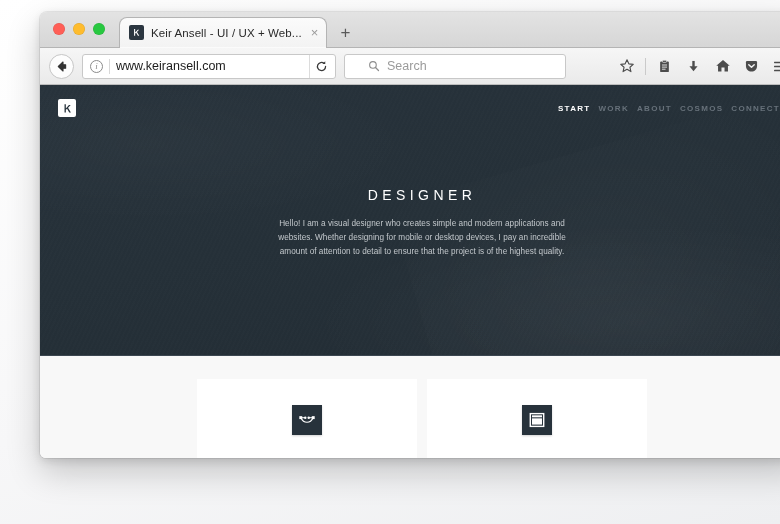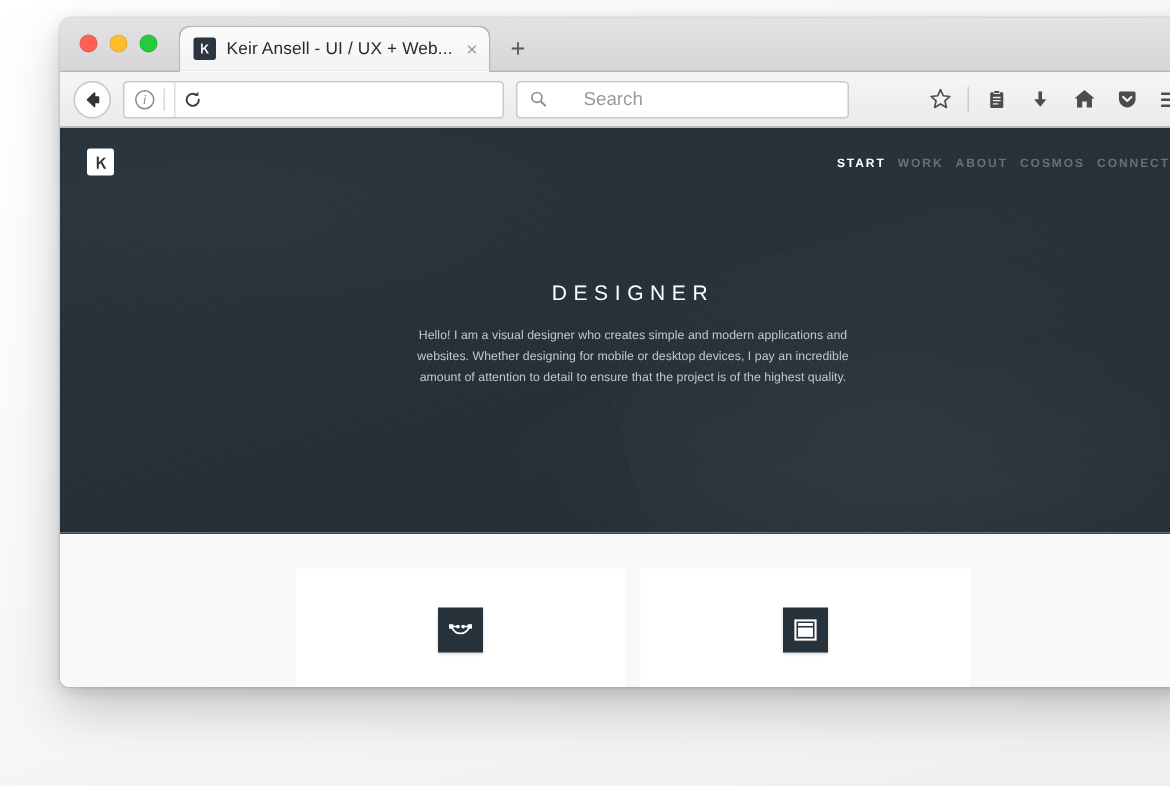--- a/index.html
+++ b/index.html
@@ -205,22 +205,22 @@
   }
 
   .searchbar {
     width: 222px;
     height: 25px;
     background: #ffffff;
     border: 1px solid #c8c8c8;
     border-radius: 3px;
     display: flex;
     align-items: center;
-    padding: 0 8px;
-    gap: 24px;
+    padding: 0 23px;
+    gap: 7px;
     flex: 0 0 auto;
   }
   .search-placeholder {
     font-size: 12.5px;
     color: #9b9b9b;
   }
 
   .tool-icons {
     display: flex;
     align-items: center;
@@ -407,20 +407,21 @@
 
       <div class="back-btn">
         <svg width="15" height="15" viewBox="0 0 16 16" aria-hidden="true">
           <path d="M9.6 3.2 L4.6 8 L9.6 12.8 L9.6 9.9 L12.4 9.9 L12.4 6.1 L9.6 6.1 Z" fill="#333" stroke="#333" stroke-width="1.2" stroke-linejoin="round"></path>
         </svg>
       </div>
 
       <div class="urlbar">
         <span class="id-icon">i</span>
         <span class="url-sep"></span>
+        <span class="url-text" title="www.keiransell.com">www.keiransell.com</span>
         <span class="reload-btn">
           <svg width="13" height="13" viewBox="0 0 16 16" aria-hidden="true">
             <path d="M13 8 A5 5 0 1 1 11.1 4.1" fill="none" stroke="#3a3a3a" stroke-width="1.6" stroke-linecap="round"></path>
             <path d="M12.6 1.4 L12.6 4.8 L9.2 4.8 Z" fill="#3a3a3a"></path>
           </svg>
         </span>
       </div>
 
       <div class="searchbar">
         <svg width="12" height="12" viewBox="0 0 16 16" aria-hidden="true">

